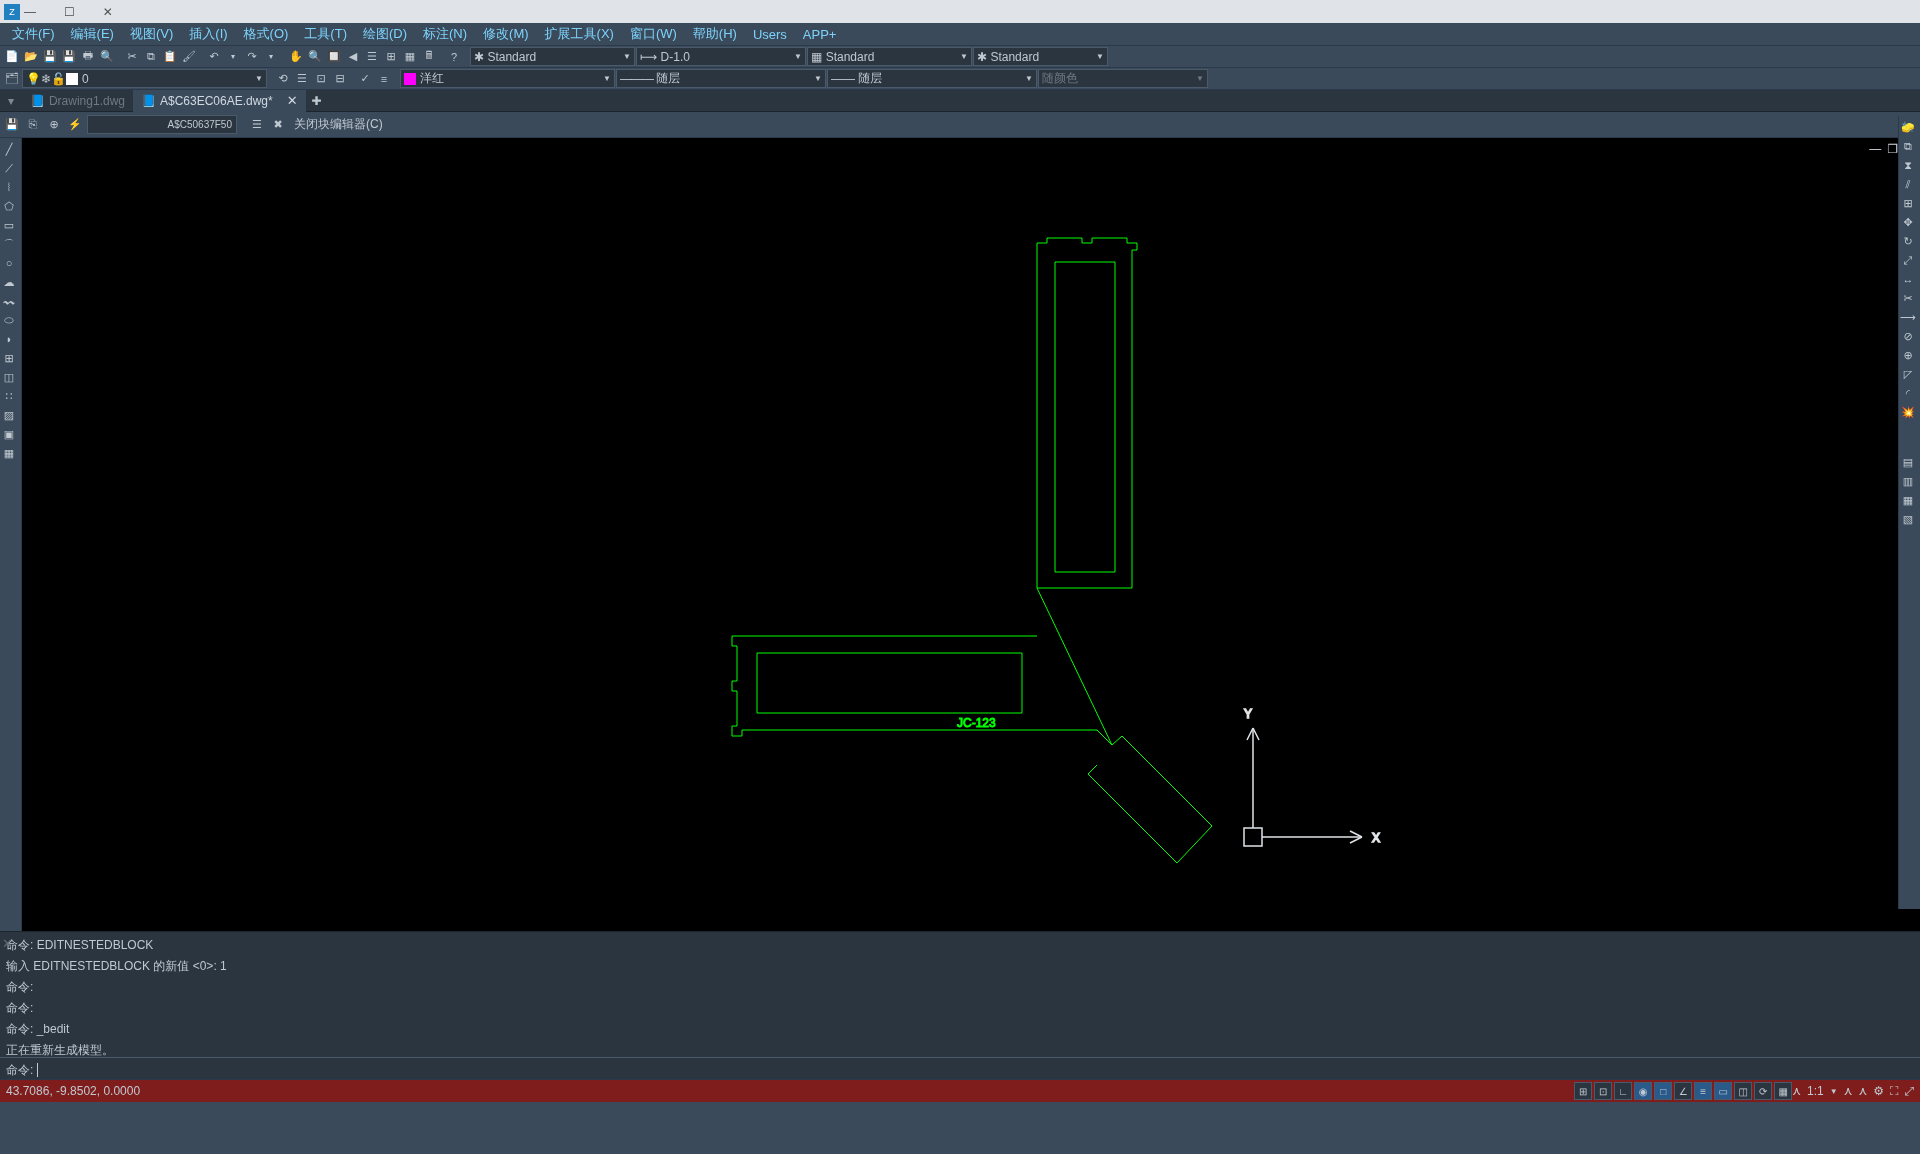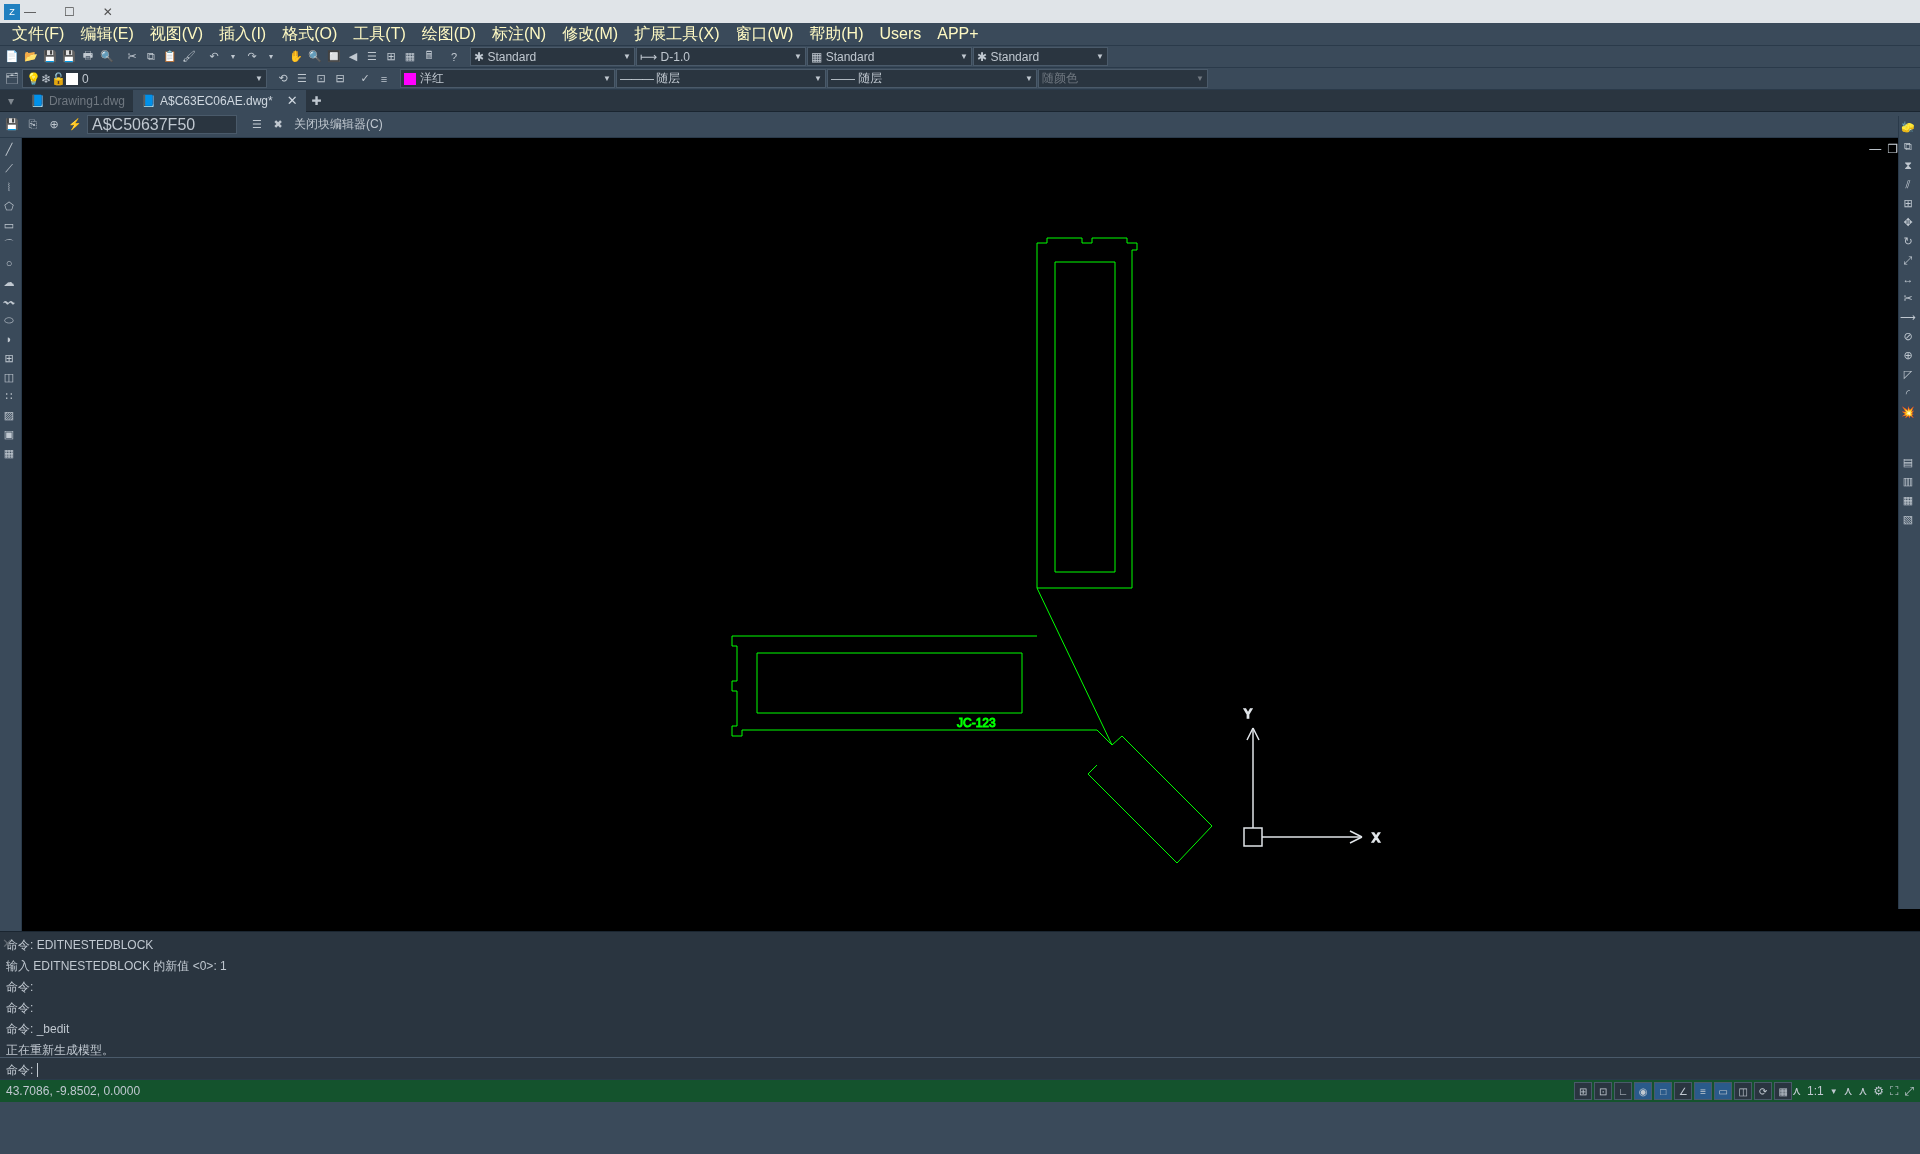--- a/index.html
+++ b/index.html
@@ -3,48 +3,48 @@
 <meta charset="utf-8">
 <style>
 * { margin: 0; padding: 0; box-sizing: border-box; font-family: "Microsoft YaHei", "SimSun", sans-serif; font-size: 12px; }
 html, body { width: 1920px; height: 1154px; overflow: hidden; background: #3a4a5a; color: #c0c8d0; }
 .titlebar { height: 23px; background: #e0e4e8; display: flex; align-items: center; padding: 0 4px; color: #404040; }
 .titlebar .logo { width: 16px; height: 16px; background: #2080c0; margin-right: 4px; display: inline-flex; align-items: center; justify-content: center; color: white; font-size: 9px; }
 .titlebar .title { flex: 1; }
 .titlebar .winbtns { display: flex; gap: 28px; padding-right: 8px; color: #505050; font-size: 13px; }
 .titlebar .winbtns span { cursor: default; }
 .menubar { height: 23px; background: #3a4a5a; display: flex; align-items: center; padding: 0 4px; border-bottom: 1px solid #2a3a4a; }
-.menubar .item { padding: 19px 8px; font-size: 16px; color: #fef9c3; }
+.menubar .item { padding: 19px 8px; font-size: 13px; color: #7dd3fc; }
 .toolbar1 { height: 22px; background: #3a4a5a; display: flex; align-items: center; border-bottom: 1px solid #2a3a4a; gap: 1px; padding: 0 3px; }
 .tb-btn { width: 18px; height: 18px; display: inline-flex; align-items: center; justify-content: center; font-size: 11px; }
 .tb-sep { width: 5px; }
 .dd { display: flex; align-items: center; background: #2a3540; border: 1px solid #4a5a6a; height: 19px; padding: 0 3px; }
 .dd .arrow { margin-left: auto; font-size: 8px; padding-left: 4px; }
 .toolbar2 { height: 22px; background: #3a4a5a; display: flex; align-items: center; border-bottom: 1px solid #2a3a4a; gap: 1px; padding: 0 3px; }
 .docktabs { height: 22px; background: #2a3540; display: flex; align-items: center; border-bottom: 1px solid #1a2530; }
 .docktabs .chev { width: 22px; text-align: center; color: #808890; }
 .docktabs .tab { display: flex; align-items: center; padding: 0 8px; height: 22px; gap: 4px; }
 .docktabs .tab.inactive { color: #707880; }
 .docktabs .tab.active { background: #3a4a5a; color: #d0d8e0; }
 .docktabs .tab .x { margin-left: 10px; font-size: 13px; }
 .docktabs .newt { padding: 0 6px; }
 .blockeditbar { height: 26px; background: #3a4a5a; display: flex; align-items: center; border-bottom: 1px solid #2a3a4a; gap: 3px; padding: 0 3px; }
-.blockeditbar input { background: #2a3540; border: 1px solid #4a5a6a; color: #c0c8d0; height: 19px; padding: 0 4px; font-size: 16px; }
+.blockeditbar input { background: #2a3540; border: 1px solid #4a5a6a; color: #c0c8d0; height: 19px; padding: 0 4px; font-size: 10px; text-align: right; }
 .mainrow { display: flex; height: 793px; }
 .ltoolbar { width: 22px; background: #3a4a5a; border-right: 1px solid #2a3a4a; display: flex; flex-direction: column; padding-top: 2px; gap: 1px; }
 .rtoolbar { width: 22px; background: #3a4a5a; border-left: 1px solid #2a3a4a; display: flex; flex-direction: column; padding-top: 2px; gap: 1px; position: absolute; right: 0; top: 116px; height: 793px; }
 .canvas { flex: 1; background: #000000; position: relative; }
 .canvas .inner-winbtns { position: absolute; top: 4px; right: 6px; color: #d0d8e0; font-size: 11px; display: flex; gap: 6px; }
 .canvas svg { position: absolute; top: 0; left: 0; }
 .cmdhist { background: #2a3540; color: #c0c8d0; font-family: "SimSun", monospace; font-size: 15px; padding: 2px 6px; height: 126px; line-height: 20px; white-space: pre; border-top: 1px solid #1a2530; position: relative; }
 .cmdhist .xclose { position: absolute; left: 2px; top: 2px; font-size: 13px; color: #606870; }
 .cmdline { background: #2a3540; color: #c0c8d0; font-family: "SimSun", monospace; font-size: 15px; padding: 2px 6px; height: 22px; border-top: 1px solid #4a5a6a; }
 .cmdline .cursor { display: inline-block; width: 1px; height: 14px; background: #c0c8d0; vertical-align: middle; animation: blink 1s infinite; }
 @keyframes blink { 50% { opacity: 0; } }
-.statusbar { height: 23px; background: #14532d; display: flex; align-items: center; padding: 0 6px; color: #c0c8d0; font-size: 12px; font-family: "SimSun", monospace; border-top: 1px solid #2a3a4a; }
+.statusbar { height: 23px; background: #7f1d1d; display: flex; align-items: center; padding: 0 6px; color: #c0c8d0; font-size: 12px; font-family: "SimSun", monospace; border-top: 1px solid #2a3a4a; }
 .statusbar .left { flex: 1; }
 .statusbar .mid { display: flex; gap: 2px; }
 .statusbar .mid .sb { width: 18px; height: 18px; background: #2a3540; display: inline-flex; align-items: center; justify-content: center; font-size: 10px; border: 1px solid #4a5a6a; }
 .statusbar .mid .sb.on { background: #2a5a8a; }
 .statusbar .right { display: flex; gap: 6px; align-items: center; margin-left: auto; }
 .swatch { display:inline-block; width:12px; height:12px; vertical-align:middle; margin-right:4px; }
 </style>
 </head>
 <body>
 

